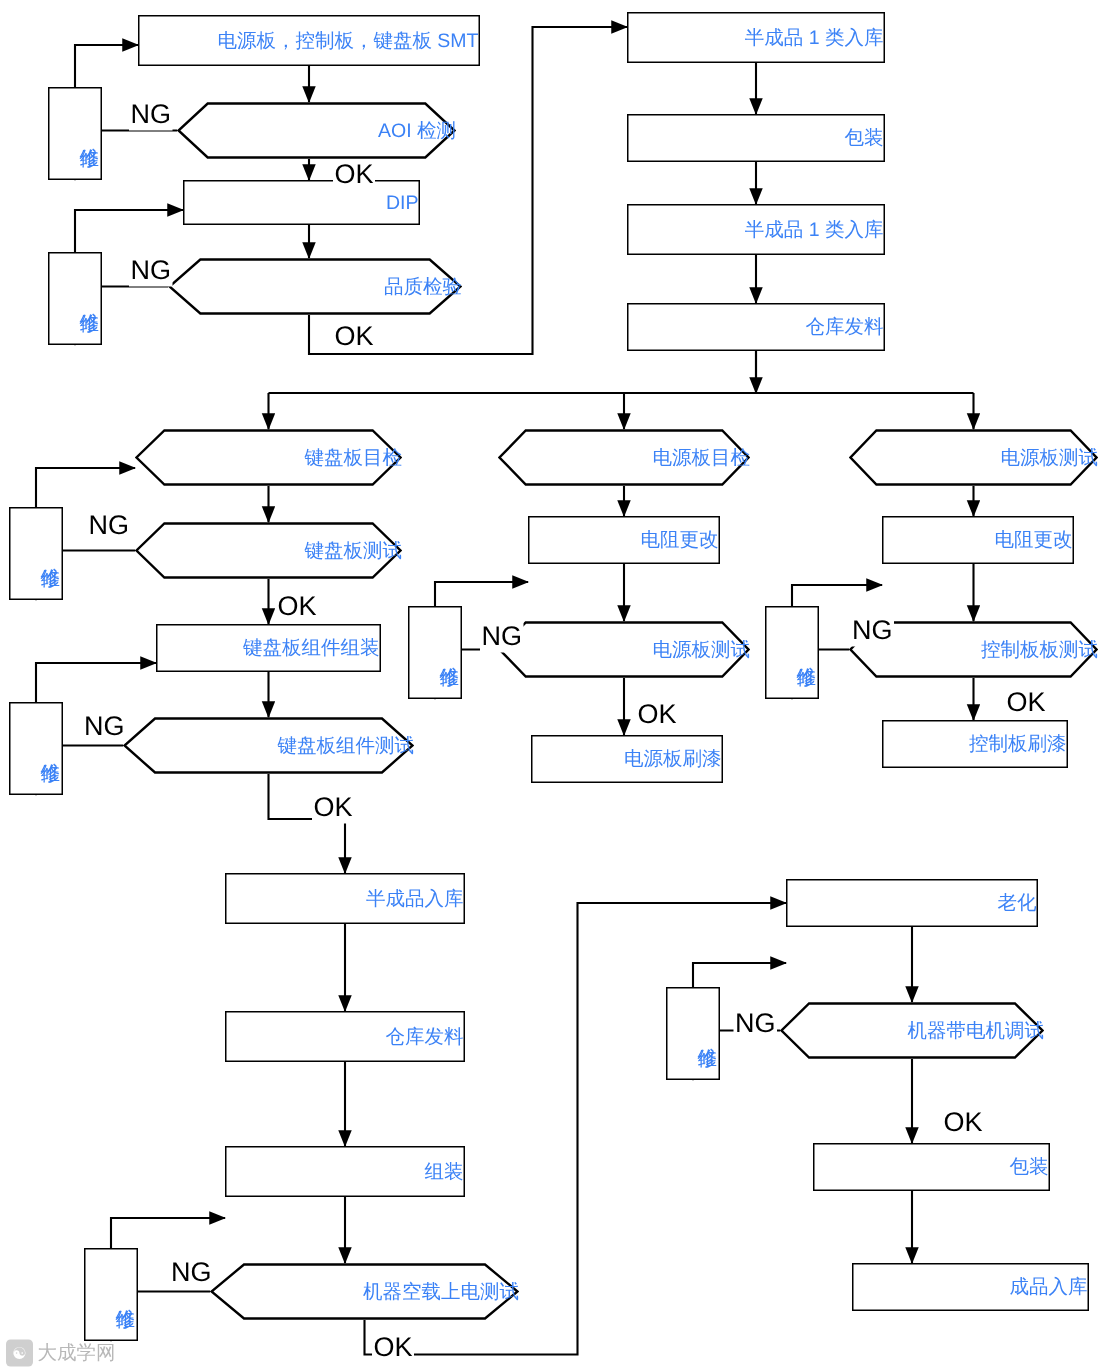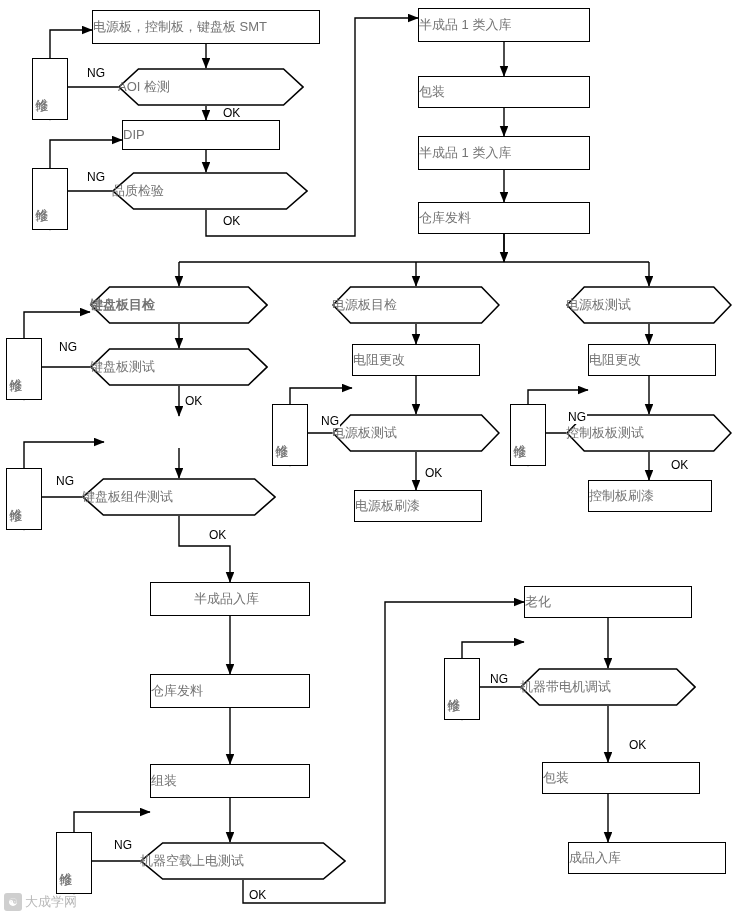--- a/index.html
+++ b/index.html
@@ -7,40 +7,40 @@
     width:740px;height:913px;
     background:#ffffff;
     font-family:"Liberation Sans","DejaVu Sans",sans-serif;
     position:relative;
     overflow:hidden;
   }
   #canvas{position:absolute;left:0;top:0;width:740px;height:913px;}
   .node{
     position:absolute;
     box-sizing:border-box;
-    display:flex;align-items:center;justify-content:flex-start;
+    display:flex;align-items:center;justify-content:flex-end;
     text-align:center;
-    color:#737373;
+    color:#3b82f6;
     font-size:13px;
     line-height:1.25;
     background:#ffffff;
     z-index:3;
   }
   .rect{border:1.5px solid #000;}
   .hex{
     border:none;
     background:transparent;
   }
   .hex .hexbg{
     position:absolute;left:0;top:0;width:100%;height:100%;
     z-index:-1;
   }
   .label{
     position:absolute;
-    font-size:12px;
+    font-size:18px;
     color:#000;
     background:#ffffff;
     z-index:4;
     padding:0 1px;
     white-space:nowrap;
   }
   svg.wires{position:absolute;left:0;top:0;width:740px;height:913px;z-index:1;}
   .wm{
     position:absolute;left:4px;bottom:2px;
     display:flex;align-items:center;gap:3px;
@@ -161,31 +161,34 @@
     </div>
     <div class="node rect" style="left: 418px; top: 76px; width: 172px; height: 32px;">
       <span>包装</span>
     </div>
     <div class="node rect" style="left: 418px; top: 136px; width: 172px; height: 34px;">
       <span>半成品 1 类入库</span>
     </div>
     <div class="node rect" style="left: 418px; top: 202px; width: 172px; height: 32px;">
       <span>仓库发料</span>
     </div>
-    <div class="node hex" style="left: 90px; top: 286px; width: 178px; height: 38px; font-weight: bold;">
+    <div class="node hex" style="left: 90px; top: 286px; width: 178px; height: 38px;">
       <svg class="hexbg" viewBox="0 0 178 38" preserveAspectRatio="none" width="178" height="38">
     <polygon points="19.580000000000002,1 158.42,1 177,19 158.42,37 19.580000000000002,37 1,19" fill="#fff" stroke="#000" stroke-width="1.6"></polygon>
       </svg>
       <span>键盘板目检</span>
     </div>
     <div class="node hex" style="left: 90px; top: 348px; width: 178px; height: 38px;">
       <svg class="hexbg" viewBox="0 0 178 38" preserveAspectRatio="none" width="178" height="38">
     <polygon points="19.580000000000002,1 158.42,1 177,19 158.42,37 19.580000000000002,37 1,19" fill="#fff" stroke="#000" stroke-width="1.6"></polygon>
       </svg>
       <span>键盘板测试</span>
+    </div>
+    <div class="node rect" style="left: 104px; top: 416px; width: 150px; height: 32px;">
+      <span>键盘板组件组装</span>
     </div>
     <div class="node hex" style="left: 82px; top: 478px; width: 194px; height: 38px;">
       <svg class="hexbg" viewBox="0 0 194 38" preserveAspectRatio="none" width="194" height="38">
     <polygon points="21.34,1 172.66,1 193,19 172.66,37 21.34,37 1,19" fill="#fff" stroke="#000" stroke-width="1.6"></polygon>
       </svg>
       <span>键盘板组件测试</span>
     </div>
     <div class="node rect" style="left: 6px; top: 338px; width: 36px; height: 62px;">
       <span class="vtext" style="font-size: 13px;">维修</span>
     </div>

